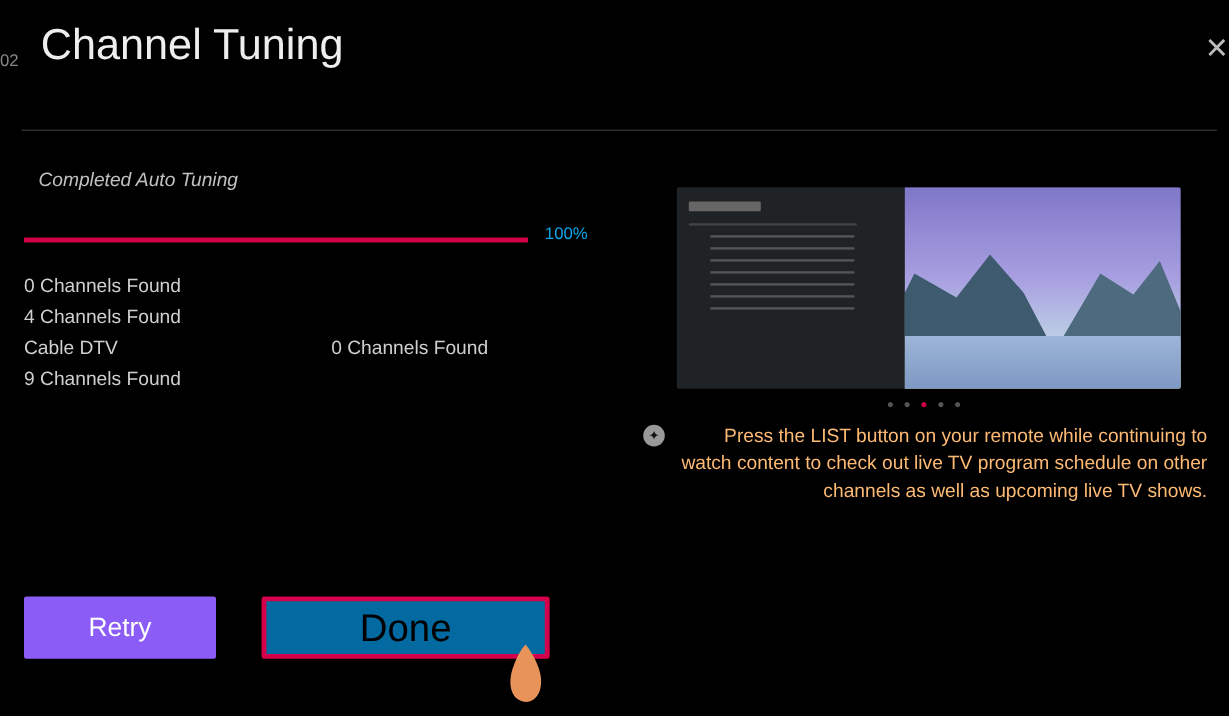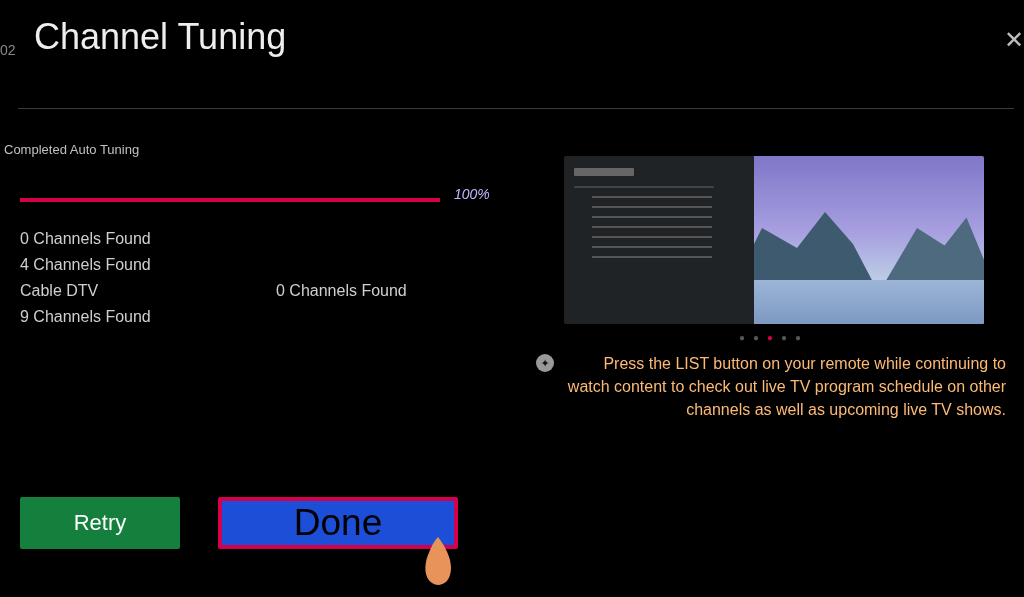--- a/index.html
+++ b/index.html
@@ -32,44 +32,44 @@
     position: absolute;
     top: 108px;
     left: 18px;
     right: 10px;
     height: 1px;
     background: #3a3a3a;
   }
   .status {
     position: absolute;
     top: 142px;
-    left: 4px;
-    font-size: 13px;
+    left: 32px;
+    font-size: 16px;
     color: #c0c0c0;
+    font-style: italic;
   }
   .progress-wrap {
     position: absolute;
     top: 198px;
     left: 20px;
     width: 420px;
     height: 4px;
     background: #222;
   }
   .progress-bar {
     height: 100%;
     width: 100%;
     background: #d4004b;
   }
   .progress-pct {
     position: absolute;
     top: 186px;
     left: 454px;
     font-size: 14px;
-    color: #c4b5fd;
-    font-style: italic;
+    color: #0ea5e9;
   }
   .results {
     position: absolute;
     top: 226px;
     left: 20px;
     width: 460px;
   }
   .result-row {
     display: flex;
     padding: 4px 0;
@@ -184,29 +184,29 @@
     height: 52px;
     display: flex;
     align-items: center;
     justify-content: center;
     font-size: 22px;
     border-radius: 2px;
     cursor: pointer;
   }
   .btn-retry {
     width: 160px;
-    background: #15803d;
+    background: #8b5cf6;
     color: #fff;
   }
   .btn-done {
     width: 240px;
-    background: #1d4ed8;
+    background: #0369a1;
     color: #000;
     border: 4px solid #d4004b;
-    font-size: 37px;
+    font-size: 32px;
     font-weight: 500;
     text-align: center;
   }
   .cursor-pointer {
     position: absolute;
     bottom: 8px;
     left: 416px;
     width: 44px;
     height: 56px;
   }

